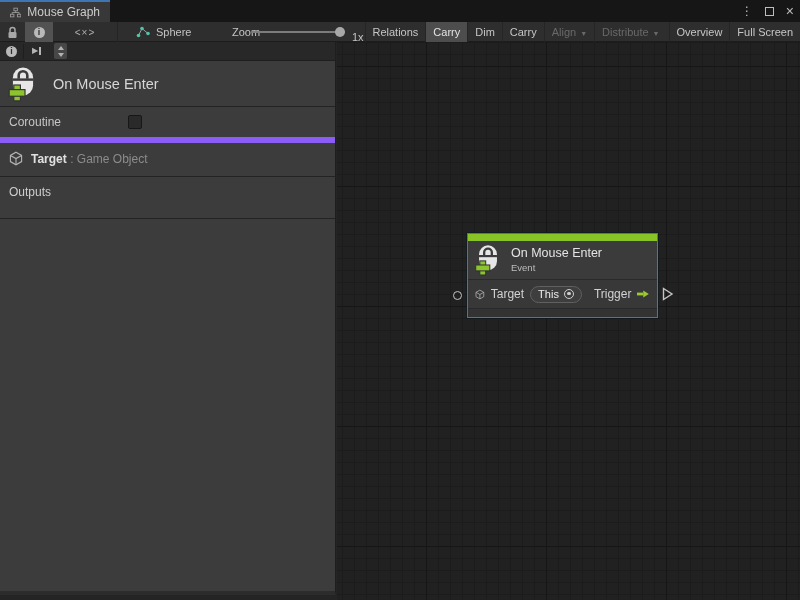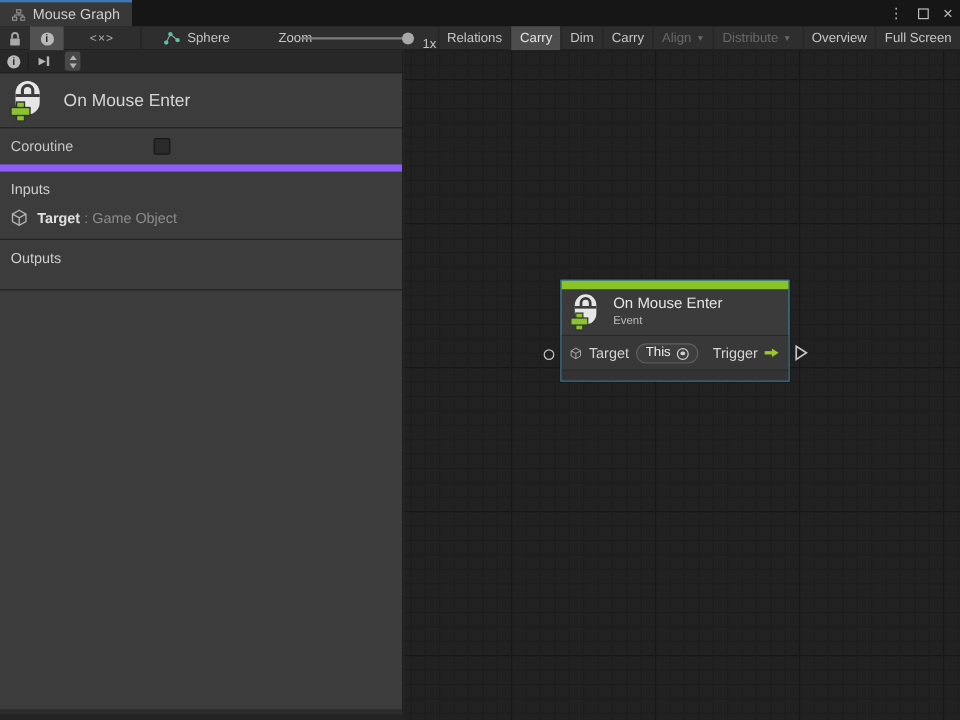--- a/index.html
+++ b/index.html
@@ -84,21 +84,21 @@
   
   .node { position:absolute; left:130px; top:191px; width:191px; border:1px solid #3f7d9e;
           box-shadow:0 0 0 1px rgba(10,25,32,.55); background:#3b3b3b; }
   .node-green { height:7px; background:#88c425; }
   .node-head { display:flex; align-items:center; gap:10px; padding:4px 8px 5px 7px; border-bottom:1px solid #2a2a2a; height:39px; }
   .node-title { font-size:12.5px; color:#e4e4e4; line-height:1.25; }
   .node-sub { font-size:9.5px; color:#bdbdbd; margin-top:1px; }
   .node-ports { display:flex; align-items:center; gap:6px; padding:0 7px; height:29px;
                 background:#383838; border-bottom:1px solid #2a2a2a; }
   .port-label { font-size:12px; color:#d2d2d2; }
-  .pill { display:flex; align-items:flex-end; gap:5px; padding:2px 7px; border:1px solid #606060;
+  .pill { display:flex; align-items:flex-start; gap:5px; padding:2px 7px; border:1px solid #606060;
           border-radius:9px; background:#3e3e3e; }
   .pill-text { font-size:11px; color:#ececec; line-height:1; }
   .picker { position:relative; width:10px; height:10px; border:1.2px solid #cfcfcf; border-radius:50%; }
   .picker::after { content:""; position:absolute; inset:2.4px; background:#cfcfcf; border-radius:50%; }
   .flex-sp { flex:1; }
   .node-foot { height:8px; background:#333333; }
   .port-in { position:absolute; left:-15px; top:57px; width:9px; height:9px; border:1.5px solid #c4c4c4; border-radius:50%; }
   .port-out { position:absolute; right:-17px; top:53px; }
 </style>
 </head>
@@ -210,21 +210,20 @@
       </svg>
       <span class="insp-title-text">On Mouse Enter</span>
     </div>
 
     <div class="insp-coroutine">
       <span class="insp-coroutine-label">Coroutine</span>
       <span class="checkbox"></span>
     </div>
 
     <div class="insp-io">
-      <div class="io-header">Inputs</div>
       <div class="io-item">
         <svg width="14" height="15" viewBox="0 0 14 15">
           <g fill="none" stroke="#b5b5b5" stroke-width="1.1">
             <path d="M7 1.2 L12.6 4.4 V10.6 L7 13.8 L1.4 10.6 V4.4 Z"></path>
             <path d="M1.4 4.4 L7 7.5 L12.6 4.4 M7 7.5 V13.8"></path>
           </g>
         </svg>
         <span>
           <span class="io-name">Target</span><span class="sep"> : </span><span class="io-type">Game Object</span>
         </span>

